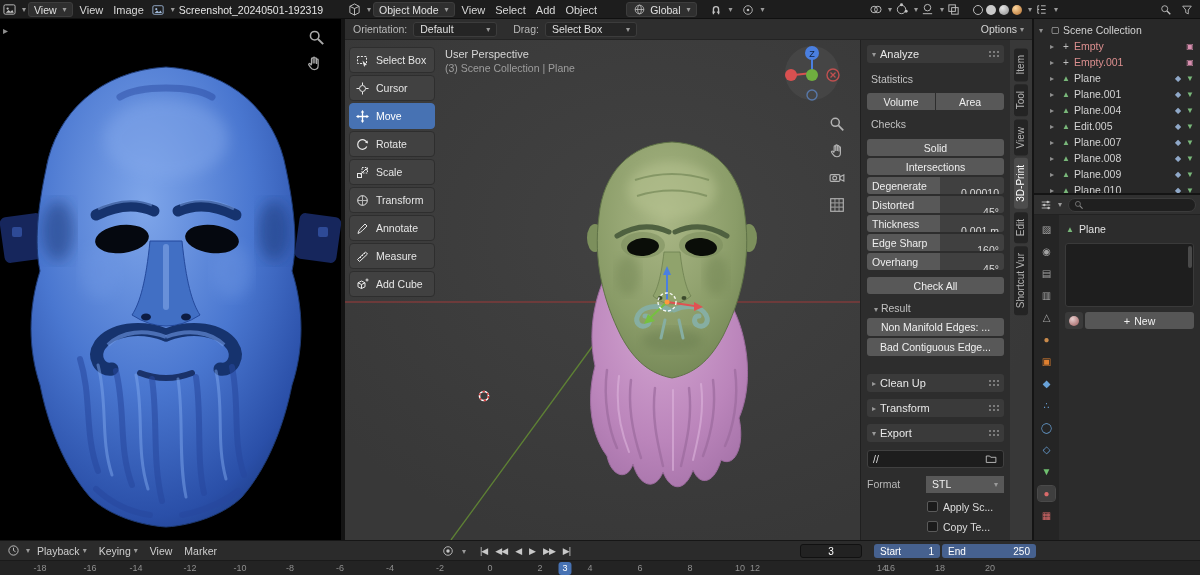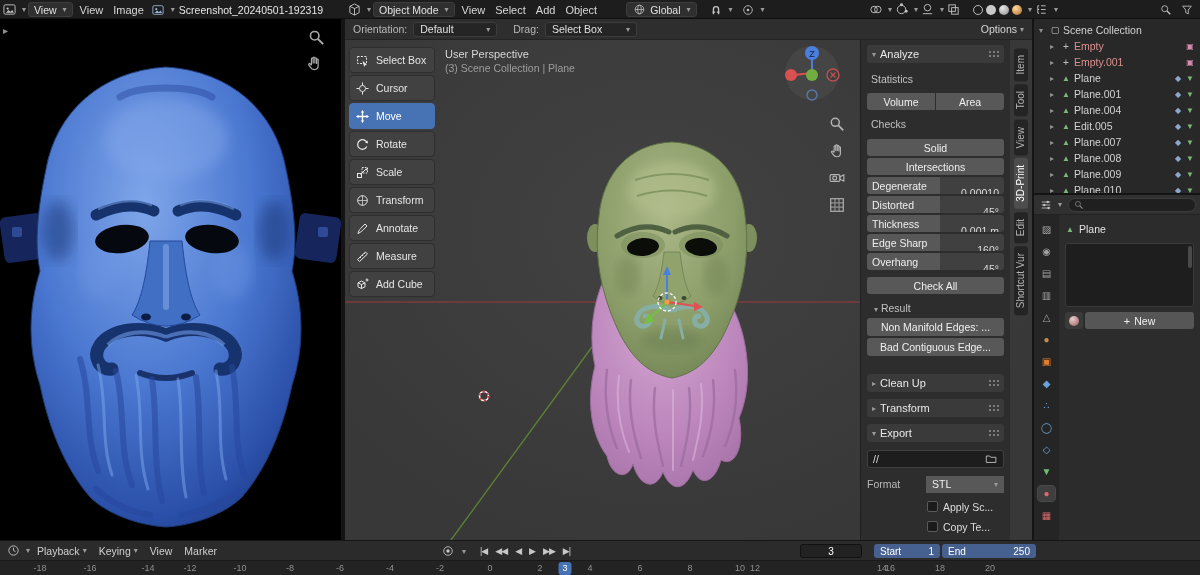--- a/index.html
+++ b/index.html
@@ -908,21 +908,21 @@
       <span>End</span>
         <span>250</span>
     </span>
   </footer>
 
   <div id="ruler">
 
     <span class="playhead">3</span>
   <span class="tick" style="left: 40px;">-18</span>
       <span class="tick" style="left: 90px;">-16</span>
-      <span class="tick" style="left: 148px;">-14</span>
+      <span class="tick" style="left: 136px;">-14</span>
       <span class="tick" style="left: 190px;">-12</span>
       <span class="tick" style="left: 240px;">-10</span>
       <span class="tick" style="left: 290px;">-8</span>
       <span class="tick" style="left: 340px;">-6</span>
       <span class="tick" style="left: 390px;">-4</span>
       <span class="tick" style="left: 440px;">-2</span>
       <span class="tick" style="left: 490px;">0</span>
       <span class="tick" style="left: 540px;">2</span>
       <span class="tick" style="left: 590px;">4</span>
       <span class="tick" style="left: 640px;">6</span>

